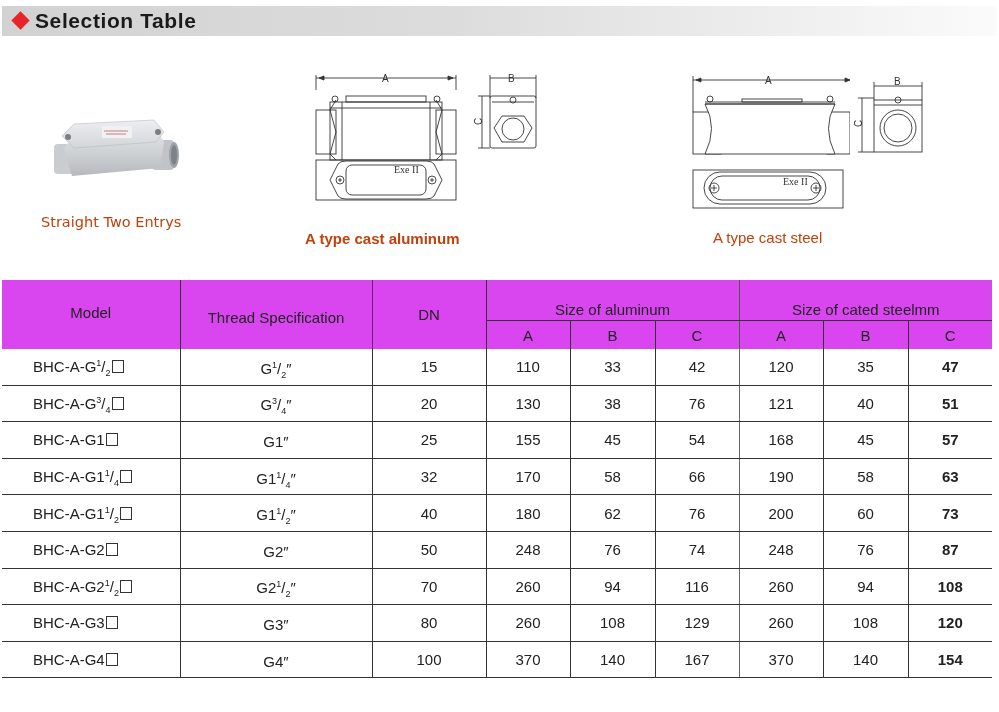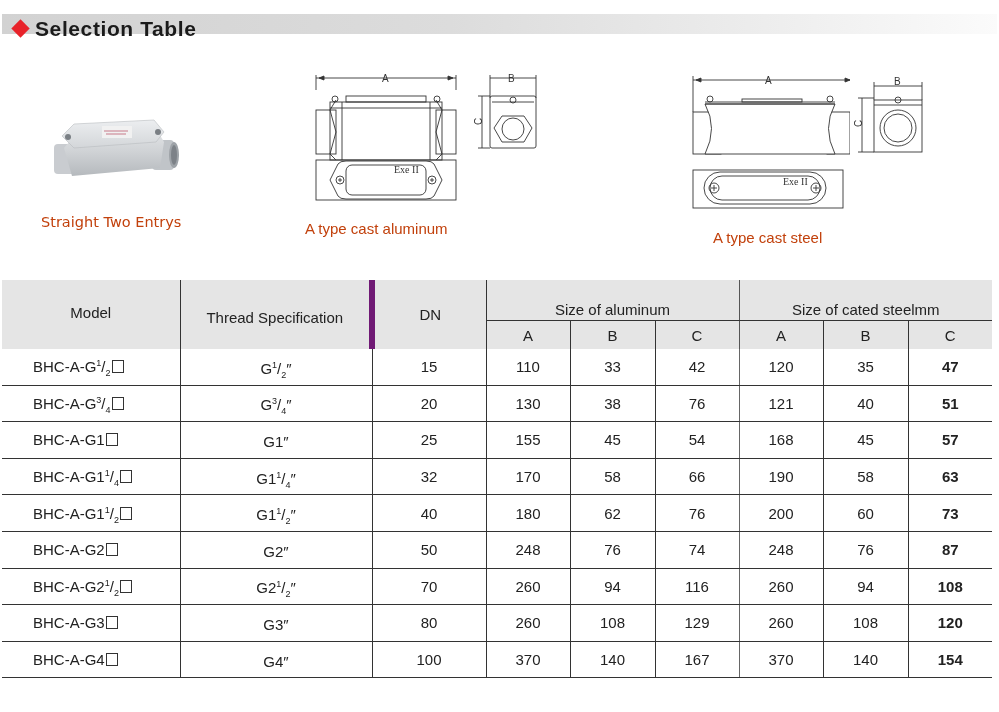--- a/index.html
+++ b/index.html
@@ -1,39 +1,39 @@
 <!DOCTYPE html>
 <html><head>
 <meta charset="utf-8">
 <style>
   html, body { margin: 0; padding: 0; background: #ffffff; }
   body { width: 999px; height: 712px; position: relative; overflow: hidden;
          font-family: "Liberation Sans", "DejaVu Sans", sans-serif; color: #222; }
-  .title-bar { position: absolute; left: 2px; top: 14px; width: 995px; height: 20px;
+  .title-bar { position: absolute; left: 2px; top: 6px; width: 995px; height: 30px;
     background: linear-gradient(to right, #d2d2d2 0%, #dcdcdc 45%, #ececec 75%, #fbfbfb 100%); }
   .title-diamond { position: absolute; left: 12px; top: 8px; width: 13px; height: 13px;
     background: #e8232a; transform: rotate(45deg); }
   .title-text { position: absolute; left: 33px; top: 3px; font-size: 21px; font-weight: bold;
     color: #1a1a1a; letter-spacing: 0.6px; }
 
   .photo { position: absolute; left: 40px; top: 118px; width: 150px; height: 70px; }
   .caption { position: absolute; font-size: 15px; color: #c2410c; white-space: nowrap; }
   .cap1 { left: 41px; top: 214px; font-family: "DejaVu Sans", sans-serif; font-size: 14.5px; }
-  .cap2 { left: 305px; top: 220px; }
+  .cap2 { left: 305px; top: 230px; font-weight: bold; }
   .cap3 { left: 713px; top: 229px; }
   .drawing { position: absolute; }
 
   table.sel { position: absolute; left: 2px; top: 280px; width: 990px; border-collapse: collapse;
     font-size: 15px; color: #222; table-layout: fixed; }
   table.sel td, table.sel th { text-align: center; padding: 0; font-weight: normal; }
-  table.sel thead th { background: #e5e5e5; }
+  table.sel thead th { background: #d946ef; }
   table.sel thead tr.r1 th { height: 38px; }
   table.sel thead tr.r2 th { height: 28px; }
   table.sel th.model { border-right: 1px solid #333; padding-bottom: 4px; vertical-align: middle; }
-  table.sel th.thread { border-right: 6px solid #701a75; padding-top: 6px; }
+  table.sel th.thread { border-right: 1px solid #701a75; padding-top: 6px; }
   table.sel th.dn { border-right: 1px solid #333; }
   table.sel th.grp { vertical-align: bottom; padding-bottom: 2px; border-bottom: 1px solid #333; }
   table.sel th.grp.alu { border-right: 1px solid #555; margin-left: 12px; }
   table.sel th.sub { border-right: 1px solid #333; }
   table.sel th.sub.last { border-right: none; }
   table.sel th.sub.alu-last { border-right: 1px solid #555; }
   table.sel tbody td { height: 32.6px; border-bottom: 1.5px solid #333; border-right: 1px solid #333; }
   table.sel tbody td.c-model { text-align: left; padding-left: 31px; }
   table.sel tbody td.last { border-right: none; font-weight: bold; }
   table.sel tbody td.alu-last { border-right: 1.5px solid #666; }

